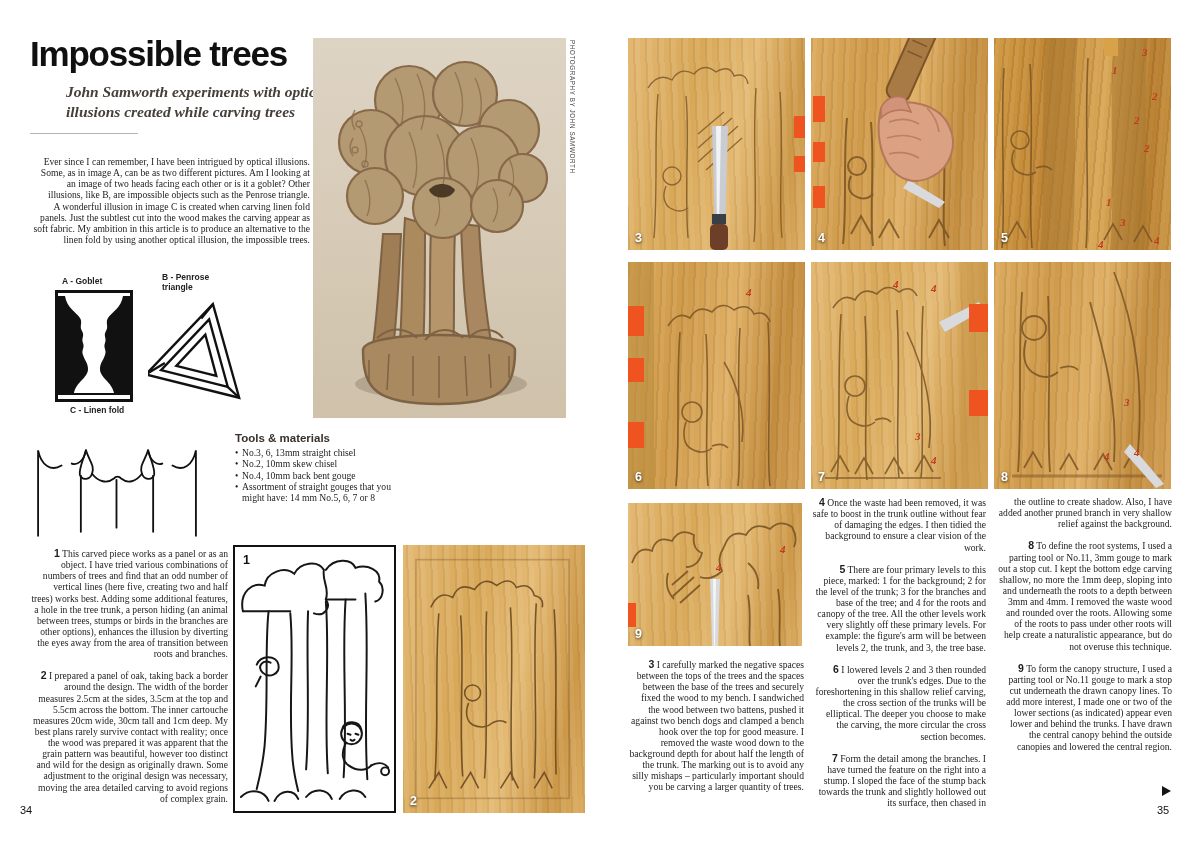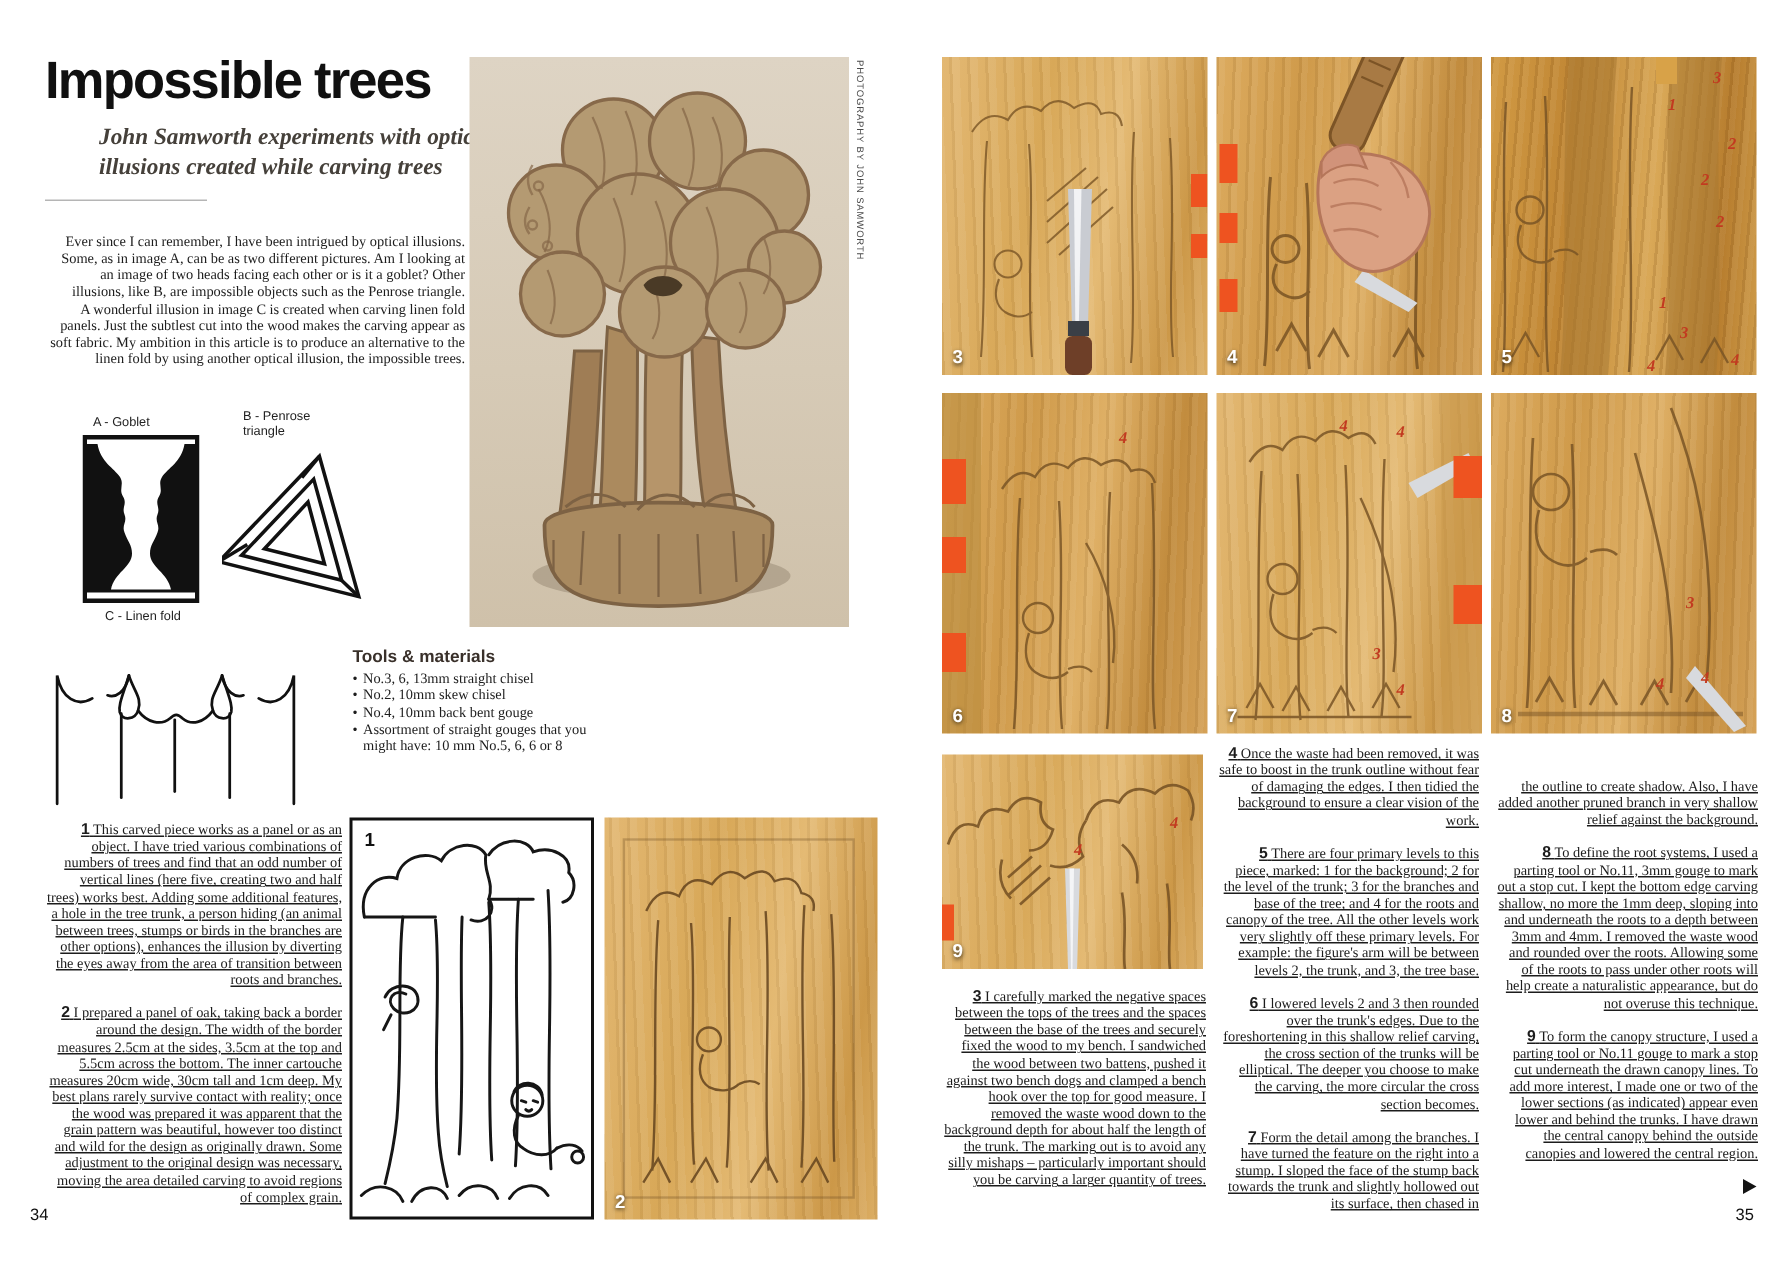--- a/index.html
+++ b/index.html
@@ -7,28 +7,28 @@
           font-family:"Liberation Serif", serif;color:#1c1c1c;}
   .abs{position:absolute;}
   
   .title{font-family:"Liberation Sans",sans-serif;font-weight:800;font-size:35px;
          letter-spacing:-1.2px;color:#101010;line-height:1;}
   .standfirst{font-style:italic;font-weight:600;font-size:15.5px;line-height:1.28;color:#45403a;}
   .rule{border-top:1.5px solid #b5b5b5;}
   .body-txt{font-size:9.6px;line-height:1.16;text-align:right;}
   .body-txt p{margin:0;}
   .body-txt p + p{text-indent:9px;}
-  .steps p{margin:0 0 10px 0;text-decoration:underline;}
+  .steps p{margin:0 0 10px 0;}
   .stepnum{font-family:"Liberation Sans",sans-serif;font-weight:800;font-size:10.5px;}
   .h-need{font-family:"Liberation Sans",sans-serif;font-weight:800;font-size:14.5px;color:#151515;margin:0;}
   .h-tools{font-family:"Liberation Sans",sans-serif;font-weight:800;font-size:11.5px;color:#39302a;margin:8px 0 3px 0;}
   ul.blist{margin:0;padding:0;list-style:none;font-size:9.6px;line-height:1.18;}
   ul.blist li{padding-left:7px;position:relative;}
   ul.blist li::before{content:"•";position:absolute;left:0;top:0;}
-  .illus-label{font-family:"Liberation Sans",sans-serif;font-size:8.5px;color:#222;line-height:1.15;}
+  .illus-label{font-family:"Liberation Sans",sans-serif;font-size:8.5px;color:#222;line-height:1.15;font-weight:bold;}
   .pagenum{font-family:"Liberation Sans",sans-serif;font-weight:400;font-size:11px;color:#111;}
   .credit{font-family:"Liberation Sans",sans-serif;font-size:6.3px;letter-spacing:.6px;color:#4a4a4a;
           writing-mode:vertical-rl;}
   
   .photo{position:absolute;overflow:hidden;}
   .wood{background:
      repeating-linear-gradient(92deg, rgba(96,58,12,0.10) 0 2px, rgba(255,255,255,0.06) 2px 6px, rgba(0,0,0,0) 6px 11px),
      linear-gradient(97deg,#dcab5f 0%,#cf9a4a 30%,#dfb066 55%,#c28c3e 80%,#d5a258 100%);}
   .wood-light{background:
      repeating-linear-gradient(88deg, rgba(96,58,12,0.08) 0 2px, rgba(255,255,255,0.07) 2px 7px, rgba(0,0,0,0) 7px 12px),
@@ -102,21 +102,21 @@
     </svg>
   </div>
 
   <div class="abs" style="left:235px;top:424px;width:352px;">
     <h3 class="h-tools">Tools &amp; materials</h3>
     <div style="display:flex;gap:12px;">
       <ul class="blist" style="width:176px;">
         <li>No.3, 6, 13mm straight chisel</li>
         <li>No.2, 10mm skew chisel</li>
         <li>No.4, 10mm back bent gouge</li>
-        <li>Assortment of straight gouges that you might have: 10 mm No.5, 6, 6 or 8</li>
+        <li>Assortment of straight gouges that you might have: 14 mm No.5, 6, 7 or 8</li>
       </ul>
     </div>
   </div>
 
   <div class="abs body-txt steps" style="left:30px;top:547px;width:198px;">
     <p><span class="stepnum">1</span> <span>This carved piece works as a panel or as an object. I have tried various combinations of numbers of trees and find that an odd number of vertical lines (here five, creating two and half trees) works best. Adding some additional features, a hole in the tree trunk, a person hiding (an animal between trees, stumps or birds in the branches are other options), enhances the illusion by diverting the eyes away from the area of transition between roots and branches.</span></p>
     <p><span class="stepnum">2</span> <span>I prepared a panel of oak, taking back a border around the design. The width of the border measures 2.5cm at the sides, 3.5cm at the top and 5.5cm across the bottom. The inner cartouche measures 20cm wide, 30cm tall and 1cm deep. My best plans rarely survive contact with reality; once the wood was prepared it was apparent that the grain pattern was beautiful, however too distinct and wild for the design as originally drawn. Some adjustment to the original design was necessary, moving the area detailed carving to avoid regions of complex grain.</span></p>
   </div>
 
   <div class="photo birch" style="left:313px;top:38px;width:253px;height:380px;">
@@ -357,21 +357,21 @@
     <p><span class="stepnum">3</span> <span>I carefully marked the negative spaces between the tops of the trees and the spaces between the base of the trees and securely fixed the wood to my bench. I sandwiched the wood between two battens, pushed it against two bench dogs and clamped a bench hook over the top for good measure. I removed the waste wood down to the background depth for about half the length of the trunk. The marking out is to avoid any silly mishaps – particularly important should you be carving a larger quantity of trees.</span></p>
   </div>
 
   <div class="abs body-txt steps" style="left:812px;top:496px;width:174px;">
     <p><span class="stepnum">4</span> <span>Once the waste had been removed, it was safe to boost in the trunk outline without fear of damaging the edges. I then tidied the background to ensure a clear vision of the work.</span></p>
     <p><span class="stepnum">5</span> <span>There are four primary levels to this piece, marked: 1 for the background; 2 for the level of the trunk; 3 for the branches and base of the tree; and 4 for the roots and canopy of the tree. All the other levels work very slightly off these primary levels. For example: the figure's arm will be between levels 2, the trunk, and 3, the tree base.</span></p>
     <p><span class="stepnum">6</span> <span>I lowered levels 2 and 3 then rounded over the trunk's edges. Due to the foreshortening in this shallow relief carving, the cross section of the trunks will be elliptical. The deeper you choose to make the carving, the more circular the cross section becomes.</span></p>
     <p><span class="stepnum">7</span> <span>Form the detail among the branches. I have turned the feature on the right into a stump. I sloped the face of the stump back towards the trunk and slightly hollowed out its surface, then chased in</span></p>
   </div>
 
-  <div class="abs body-txt steps" style="left:998px;top:496px;width:174px;margin-top:23px;">
+  <div class="abs body-txt steps" style="left:998px;top:496px;width:174px;">
     <p>the outline to create shadow. Also, I have added another pruned branch in very shallow relief against the background.</p>
     <p><span class="stepnum">8</span> <span>To define the root systems, I used a parting tool or No.11, 3mm gouge to mark out a stop cut. I kept the bottom edge carving shallow, no more the 1mm deep, sloping into and underneath the roots to a depth between 3mm and 4mm. I removed the waste wood and rounded over the roots. Allowing some of the roots to pass under other roots will help create a naturalistic appearance, but do not overuse this technique.</span></p>
     <p><span class="stepnum">9</span> <span>To form the canopy structure, I used a parting tool or No.11 gouge to mark a stop cut underneath the drawn canopy lines. To add more interest, I made one or two of the lower sections (as indicated) appear even lower and behind the trunks. I have drawn the central canopy behind the outside canopies and lowered the central region.</span></p>
   </div>
 
   <div class="abs arrow-next" style="left:1162px;top:786px;"></div>
   <div class="abs pagenum" style="left:1157px;top:804px;">35</div>
 
 </div>
 

